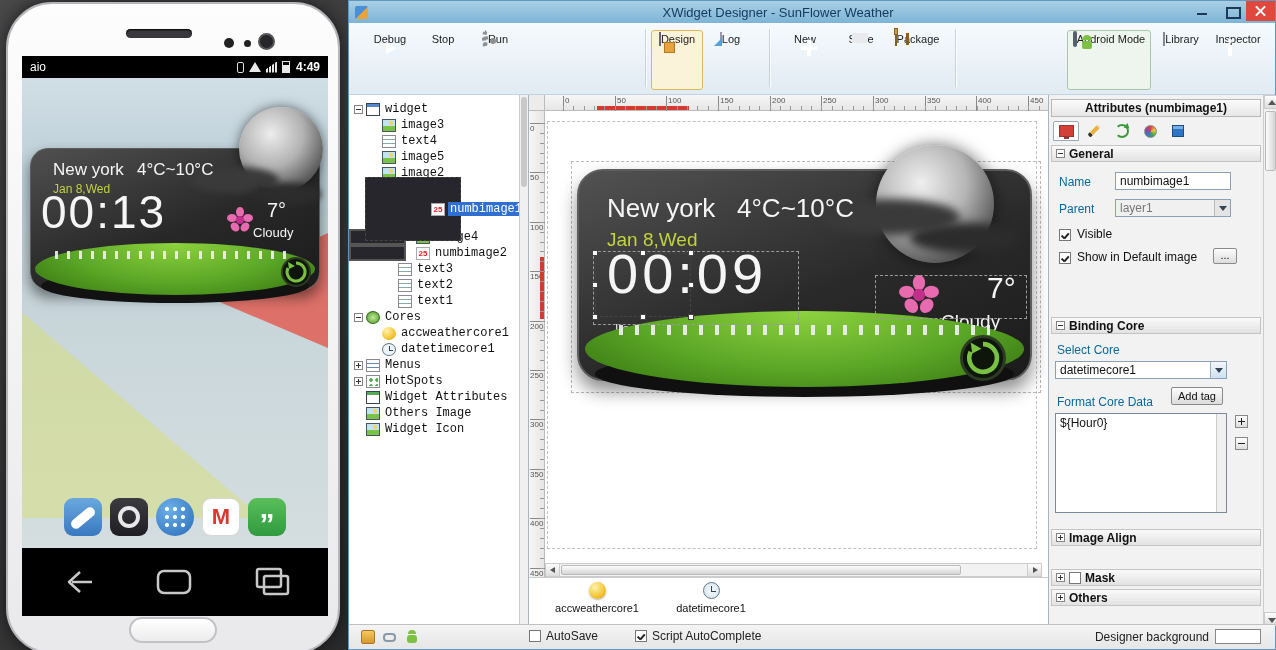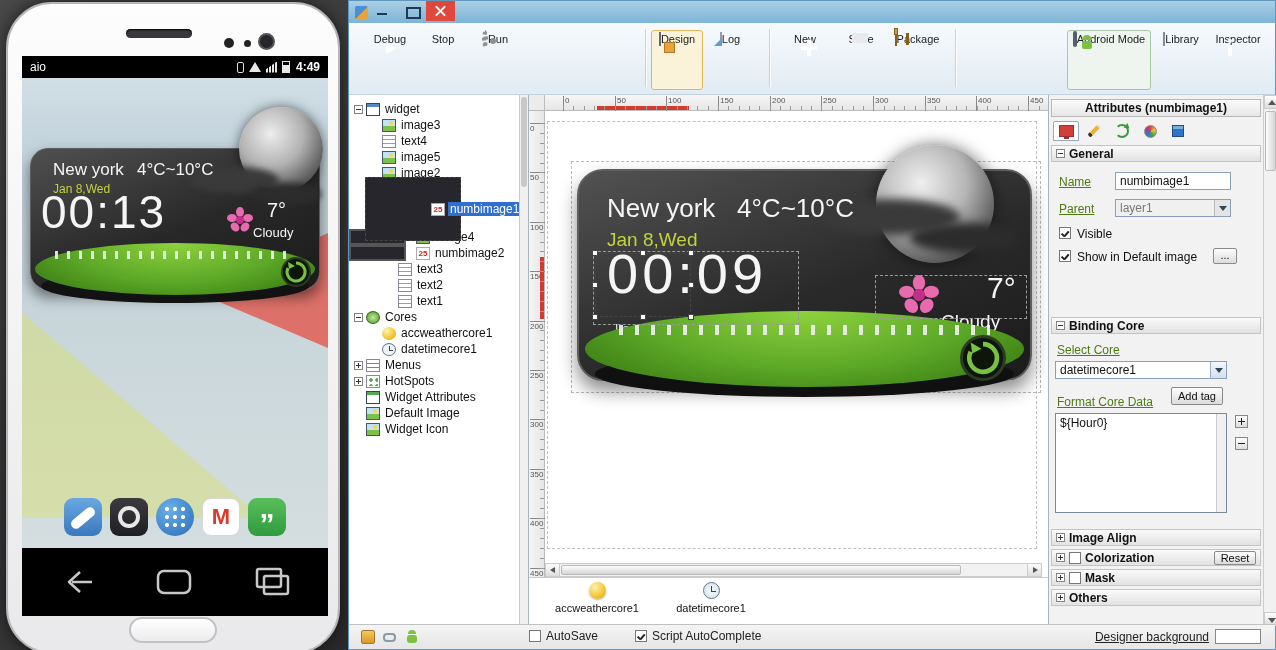--- a/index.html
+++ b/index.html
@@ -136,21 +136,21 @@
     background:linear-gradient(90deg,#3a62ad 0 8px,#fff 8px 10px,#55457a 10px 18px,#fff 18px 20px,#e0b23a 20px 26px); }
   .i-inspector { border-radius:50%; background:radial-gradient(circle at 35% 30%,#7ab8e8,#2a6cb8 65%,#1a4c88); }
   .i-inspector::before { content:''; position:absolute; left:13px; top:6px; width:4px; height:4px; background:#fff; border-radius:50%; }
   .i-inspector::after { content:''; position:absolute; left:13px; top:12px; width:4px; height:11px; background:#fff; }
 
   
   .main { position:absolute; left:0; top:94px; width:100%; height:531px; }
   .tree { position:absolute; left:0; top:0; width:180px; height:531px; background:#fff; border-right:1px solid #aab4bc; padding-top:6px; overflow:hidden; }
   .trow { display:flex; align-items:center; gap:3px; height:16px; font-size:12px; color:#111; white-space:nowrap; }
   .trow.d0 { padding-left:5px; } .trow.d1 { padding-left:21px; } .trow.d2 { padding-left:37px; } .trow.d3 { padding-left:53px; }
-  .tlabel { padding:0 2px; }
+  .tlabel { padding:0 2px;font-family:Liberation Mono, monospace; }
   .trow.sel .tlabel { background:#2f6fd0; color:#fff; }
   .exp { width:9px; height:9px; border:1px solid #848484; background:#fff; position:relative; flex:none; }
   .exp::before { content:''; position:absolute; left:1px; right:1px; top:3px; height:1px; background:#333; }
   .exp.plus::after { content:''; position:absolute; top:1px; bottom:1px; left:3px; width:1px; background:#333; }
   .exp.none { border:none; background:transparent; } .exp.none::before { display:none; }
   .tic { width:14px; height:13px; display:inline-block; flex:none; position:relative; font-size:8px; }
   .ic-image,.ic-defimg,.ic-wicon { border:1px solid #456; background:linear-gradient(180deg,#bfe3f7 0 55%,#7cc24a 55% 100%); }
   .ic-image::before,.ic-defimg::before,.ic-wicon::before { content:''; position:absolute; right:2px; top:1px; width:4px; height:4px; border-radius:50%; background:#ffd24a; }
   .ic-text { border:1px solid #889; background:repeating-linear-gradient(#fff 0 3px,#8aa 3px 4px); background-color:#fff; }
   .ic-numb { border:1px solid #aaa; background:#fff; color:#d22; font-weight:bold; text-align:center; line-height:11px; }
@@ -248,29 +248,29 @@
   .atab.on { background:#fff; border-color:#9ab; border-radius:2px 2px 0 0; }
   .t-display { width:15px; height:12px; border:1px solid #933; background:#d04038; position:relative; }
   .t-display::after { content:''; position:absolute; left:4px; bottom:-3px; width:5px; height:2px; background:#933; }
   .t-pencil { width:14px; height:4px; background:linear-gradient(90deg,#333 0 3px,#e8b23c 3px 12px,#e8cfa0 12px); transform:rotate(-45deg); border-radius:1px; }
   .t-sync { width:14px; height:14px; border:2px solid #3a9a3a; border-radius:50%; border-left-color:transparent; position:relative; }
   .t-sync::before { content:''; position:absolute; right:-3px; top:-2px; border-left:5px solid #3a9a3a; border-top:3px solid transparent; border-bottom:3px solid transparent; transform:rotate(40deg); }
   .t-color { width:13px; height:13px; border-radius:50%; background:conic-gradient(#e04040,#e8c83c,#48a848,#3878c8,#8848b0,#e04040); border:1px solid #888; }
   .t-cube { width:12px; height:12px; background:#2e75c8; border:1px solid #1a4c88; box-shadow:inset 0 3px 0 #7ab0e0; }
   .sec { position:absolute; left:2px; right:16px; height:17px; background:linear-gradient(#fafafa,#e2e2e2);
     border:1px solid #c4c4c4; display:flex; align-items:center; gap:4px; padding:0 4px; font-weight:bold; }
-  .flabel { position:absolute; color:#4d7c0f;text-decoration:underline; }
+  .flabel { position:absolute; color:#0369a1; }
   .inputbox { position:absolute; height:18px; background:#fff; border:1px solid #8aa0b8; font-size:12px; padding:1px 4px; line-height:15px; overflow:hidden; }
   .dd { position:absolute; height:18px; background:#fff; border:1px solid #8aa0b8; display:flex; align-items:center; font-size:12px; }
   .dd .val { padding-left:4px; flex:1; overflow:hidden; white-space:nowrap; }
   .dd .arrowbtn { width:16px; height:100%; background:linear-gradient(#f2f7fc,#cfe0ef); border-left:1px solid #9ab0c8; display:flex; align-items:center; justify-content:center; flex:none; }
   .tri-down { width:0; height:0; border:4px solid transparent; border-top:5px solid #345; margin-top:4px; }
   .dd.dis { background:#f0f0f0; color:#777; }
   .dd.dis .arrowbtn { background:#e4e4e4; border-left-color:#bbb; }
-  .cbrow { position:absolute; display:flex; align-items:flex-start; gap:6px; }
+  .cbrow { position:absolute; display:flex; align-items:flex-end; gap:6px; }
   .cb { width:12px; height:12px; border:1px solid #777; background:#fff; display:inline-block; position:relative; flex:none; }
   .cb.on::before { content:''; position:absolute; left:1px; top:6px; width:4px; height:2px; background:#222; transform:rotate(45deg); }
   .cb.on::after { content:''; position:absolute; left:3px; top:4.5px; width:7px; height:2px; background:#222; transform:rotate(-50deg); }
   .pbtn { position:absolute; background:linear-gradient(#fdfdfd,#dcdcdc); border:1px solid #8a8a8a; border-radius:2px;
     font-size:11px; text-align:center; color:#111; }
   .ta { position:absolute; background:#fff; border:1px solid #7a8a9a; font-size:12px; padding:2px 4px; }
   .ta-scroll { position:absolute; right:0; top:0; bottom:0; width:10px; background:#f0f0f0; border-left:1px solid #ccc; }
   .mini { position:absolute; width:13px; height:13px; border:1px solid #888; background:linear-gradient(#fff,#ddd); }
   .mini::before { content:''; position:absolute; left:2px; right:2px; top:5px; height:1px; background:#222; }
   .mini.plus::after { content:''; position:absolute; top:2px; bottom:2px; left:5px; width:1px; background:#222; }
@@ -284,21 +284,21 @@
 
   
   .status { position:absolute; left:0; bottom:0; right:0; height:25px; background:linear-gradient(#f4f4f4,#e6e6e6); border-top:1px solid #c0c0c0; font-size:12px; color:#222; }
   .st-ic { position:absolute; top:5px; width:14px; height:14px; }
   .st-folder { background:linear-gradient(#f4c860,#d8982c); border:1px solid #a8762a; border-radius:2px; }
   .st-link { border:2px solid #8899aa; border-radius:4px; width:13px; height:9px; top:8px; }
   .st-android { background:#7cc142; border-radius:3px; width:10px; height:8px; top:10px; }
   .st-android::before { content:''; position:absolute; left:1px; top:-5px; width:8px; height:4px; border-radius:4px 4px 0 0; background:#7cc142; }
   .st-cb { position:absolute; top:4px; display:flex; align-items:center; gap:5px; }
   .swatch { position:absolute; right:14px; top:4px; width:46px; height:15px; background:#fff; border:1px solid #888; }
-  .st-dbg { position:absolute; right:66px; top:5px;text-decoration:underline; }
+  .st-dbg { position:absolute; right:66px; top:5px; }
 
   svg { display:block; }
 </style>
 </head>
 <body>
 
 <div class="root">
 
   <div class="phone-area">
     <div class="phone">
@@ -378,20 +378,21 @@
         </div>
       </div>
       <div class="ph-home"></div>
     </div>
   </div>
 
   <div class="app">
 
     <div class="titlebar">
       <span class="app-icon"></span>
+      <span class="tb-title">XWidget Designer - SunFlower Weather</span>
       <span class="win-btns">
         <span class="wbtn wbtn-min"></span>
         <span class="wbtn wbtn-max"></span>
         <span class="wbtn wbtn-close"></span>
       </span>
     </div>
 
     <div class="toolbar">
       <div class="tb" style="left:14px;width:54px">
         <span class="ic i-debug"></span>
@@ -541,21 +542,21 @@
             <span class="tlabel">HotSpots</span>
           </div>
         <div class="trow d0">
             <span class="exp none"></span>
             <span class="tic ic-attrs"></span>
             <span class="tlabel">Widget Attributes</span>
           </div>
         <div class="trow d0">
             <span class="exp none"></span>
             <span class="tic ic-defimg"></span>
-            <span class="tlabel">Default Image</span>
+            <span class="tlabel">Others Image</span>
           </div>
         <div class="trow d0">
             <span class="exp none"></span>
             <span class="tic ic-wicon"></span>
             <span class="tlabel">Widget Icon</span>
           </div>
         <div class="tree-scroll">
             <i></i>
           </div>
       </div>
@@ -718,27 +719,20 @@
           <span>${Hour0}</span>
           <span class="ta-scroll"></span>
         </div>
         <span class="mini plus" style="left:186px;top:320px"></span>
         <span class="mini" style="left:186px;top:342px"></span>
 
         <div class="sec" style="top:434px">
           <span class="exp plus"></span>
           <span>Image Align</span>
         </div>
-        <div class="sec" style="top:454px">
-          <span class="exp plus"></span>
-          <span class="cb"></span>
-          <span>Colorization</span>
-          <span style="flex:1"></span>
-          <span class="pbtn" style="position:static;width:42px;height:14px;line-height:12px;font-weight:normal">Reset</span>
-        </div>
         <div class="sec" style="top:494px">
           <span class="exp plus"></span>
           <span>Others</span>
         </div>
         <div class="sec" style="top:474px">
           <span class="exp plus"></span>
           <span class="cb"></span>
           <span>Mask</span>
         </div>
 

